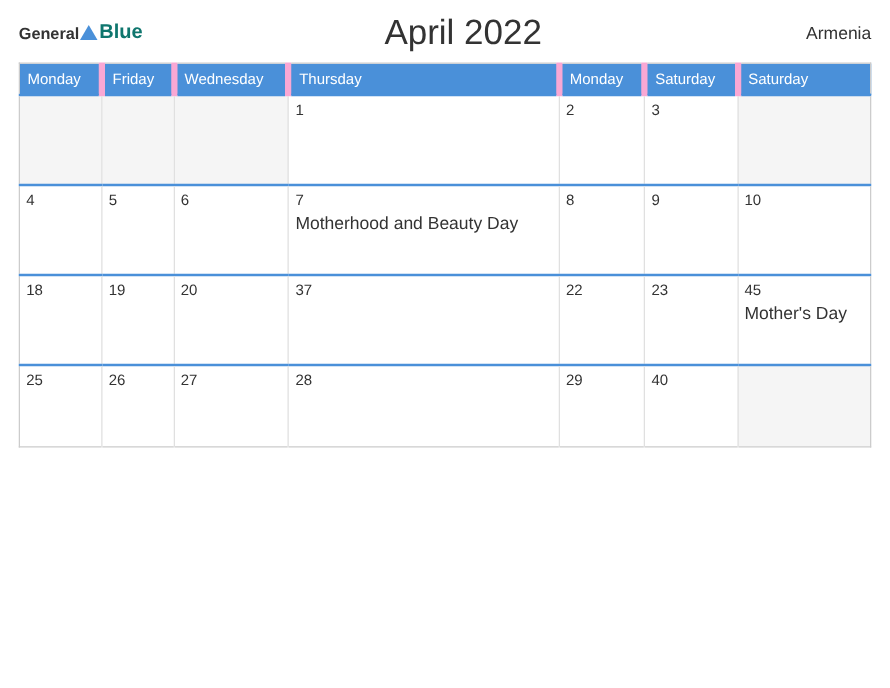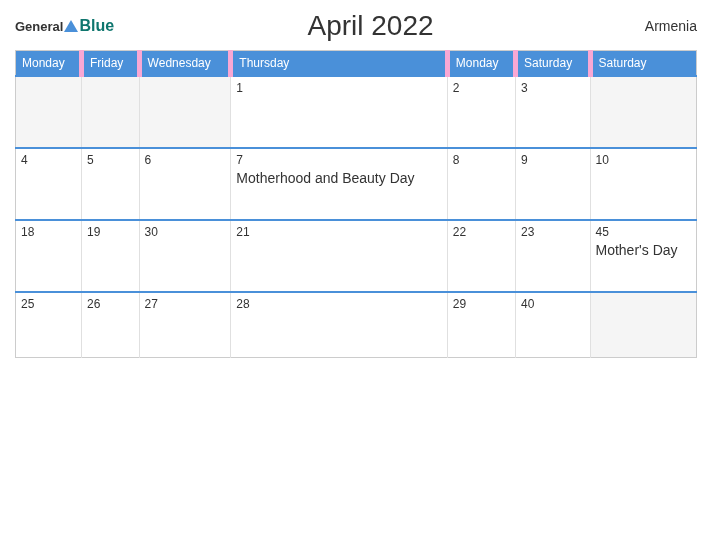--- a/index.html
+++ b/index.html
@@ -174,24 +174,24 @@
           </td>
         </tr>
         <tr>
           <td>
             <span class="day-number">18</span>
           </td>
           <td>
             <span class="day-number">19</span>
           </td>
           <td>
-            <span class="day-number">30</span>
-          </td>
-          <td>
-            <span class="day-number">21</span>
+            <span class="day-number">20</span>
+          </td>
+          <td>
+            <span class="day-number">37</span>
           </td>
           <td>
             <span class="day-number">22</span>
           </td>
           <td>
             <span class="day-number">23</span>
           </td>
           <td><span class="day-number">45</span><span class="event-text">Mother's Day</span></td>
         </tr>
         <tr>

